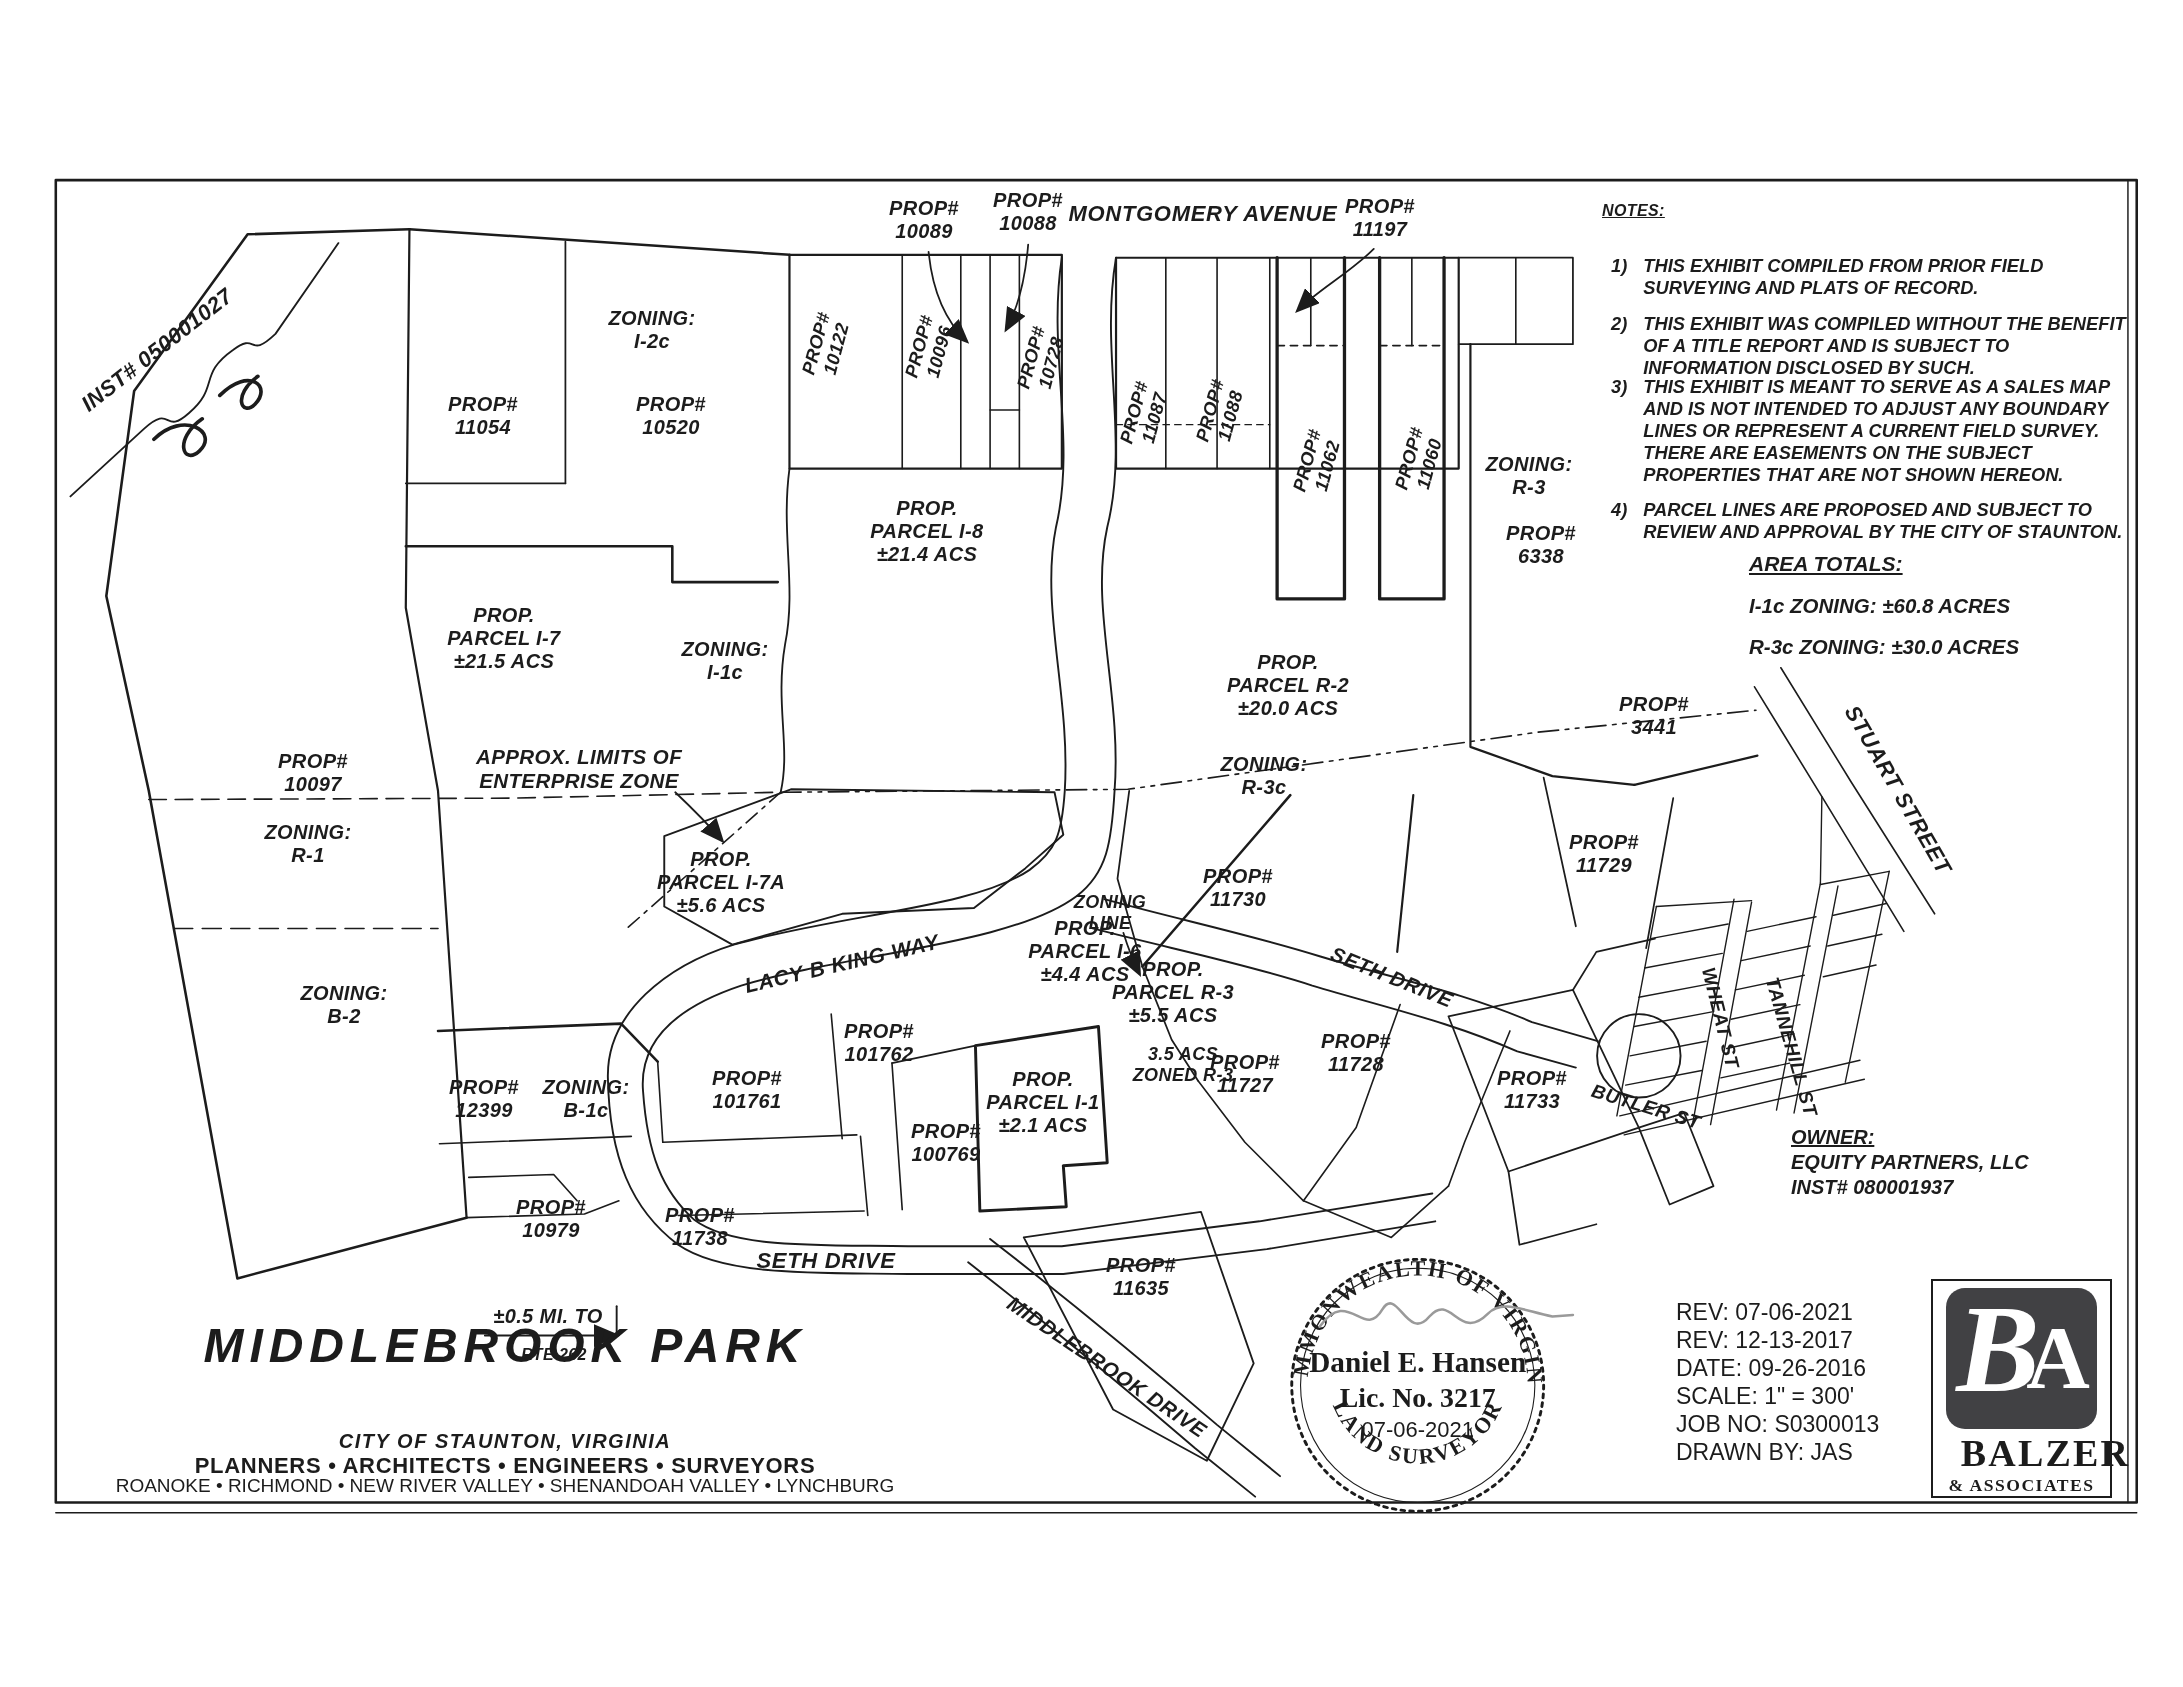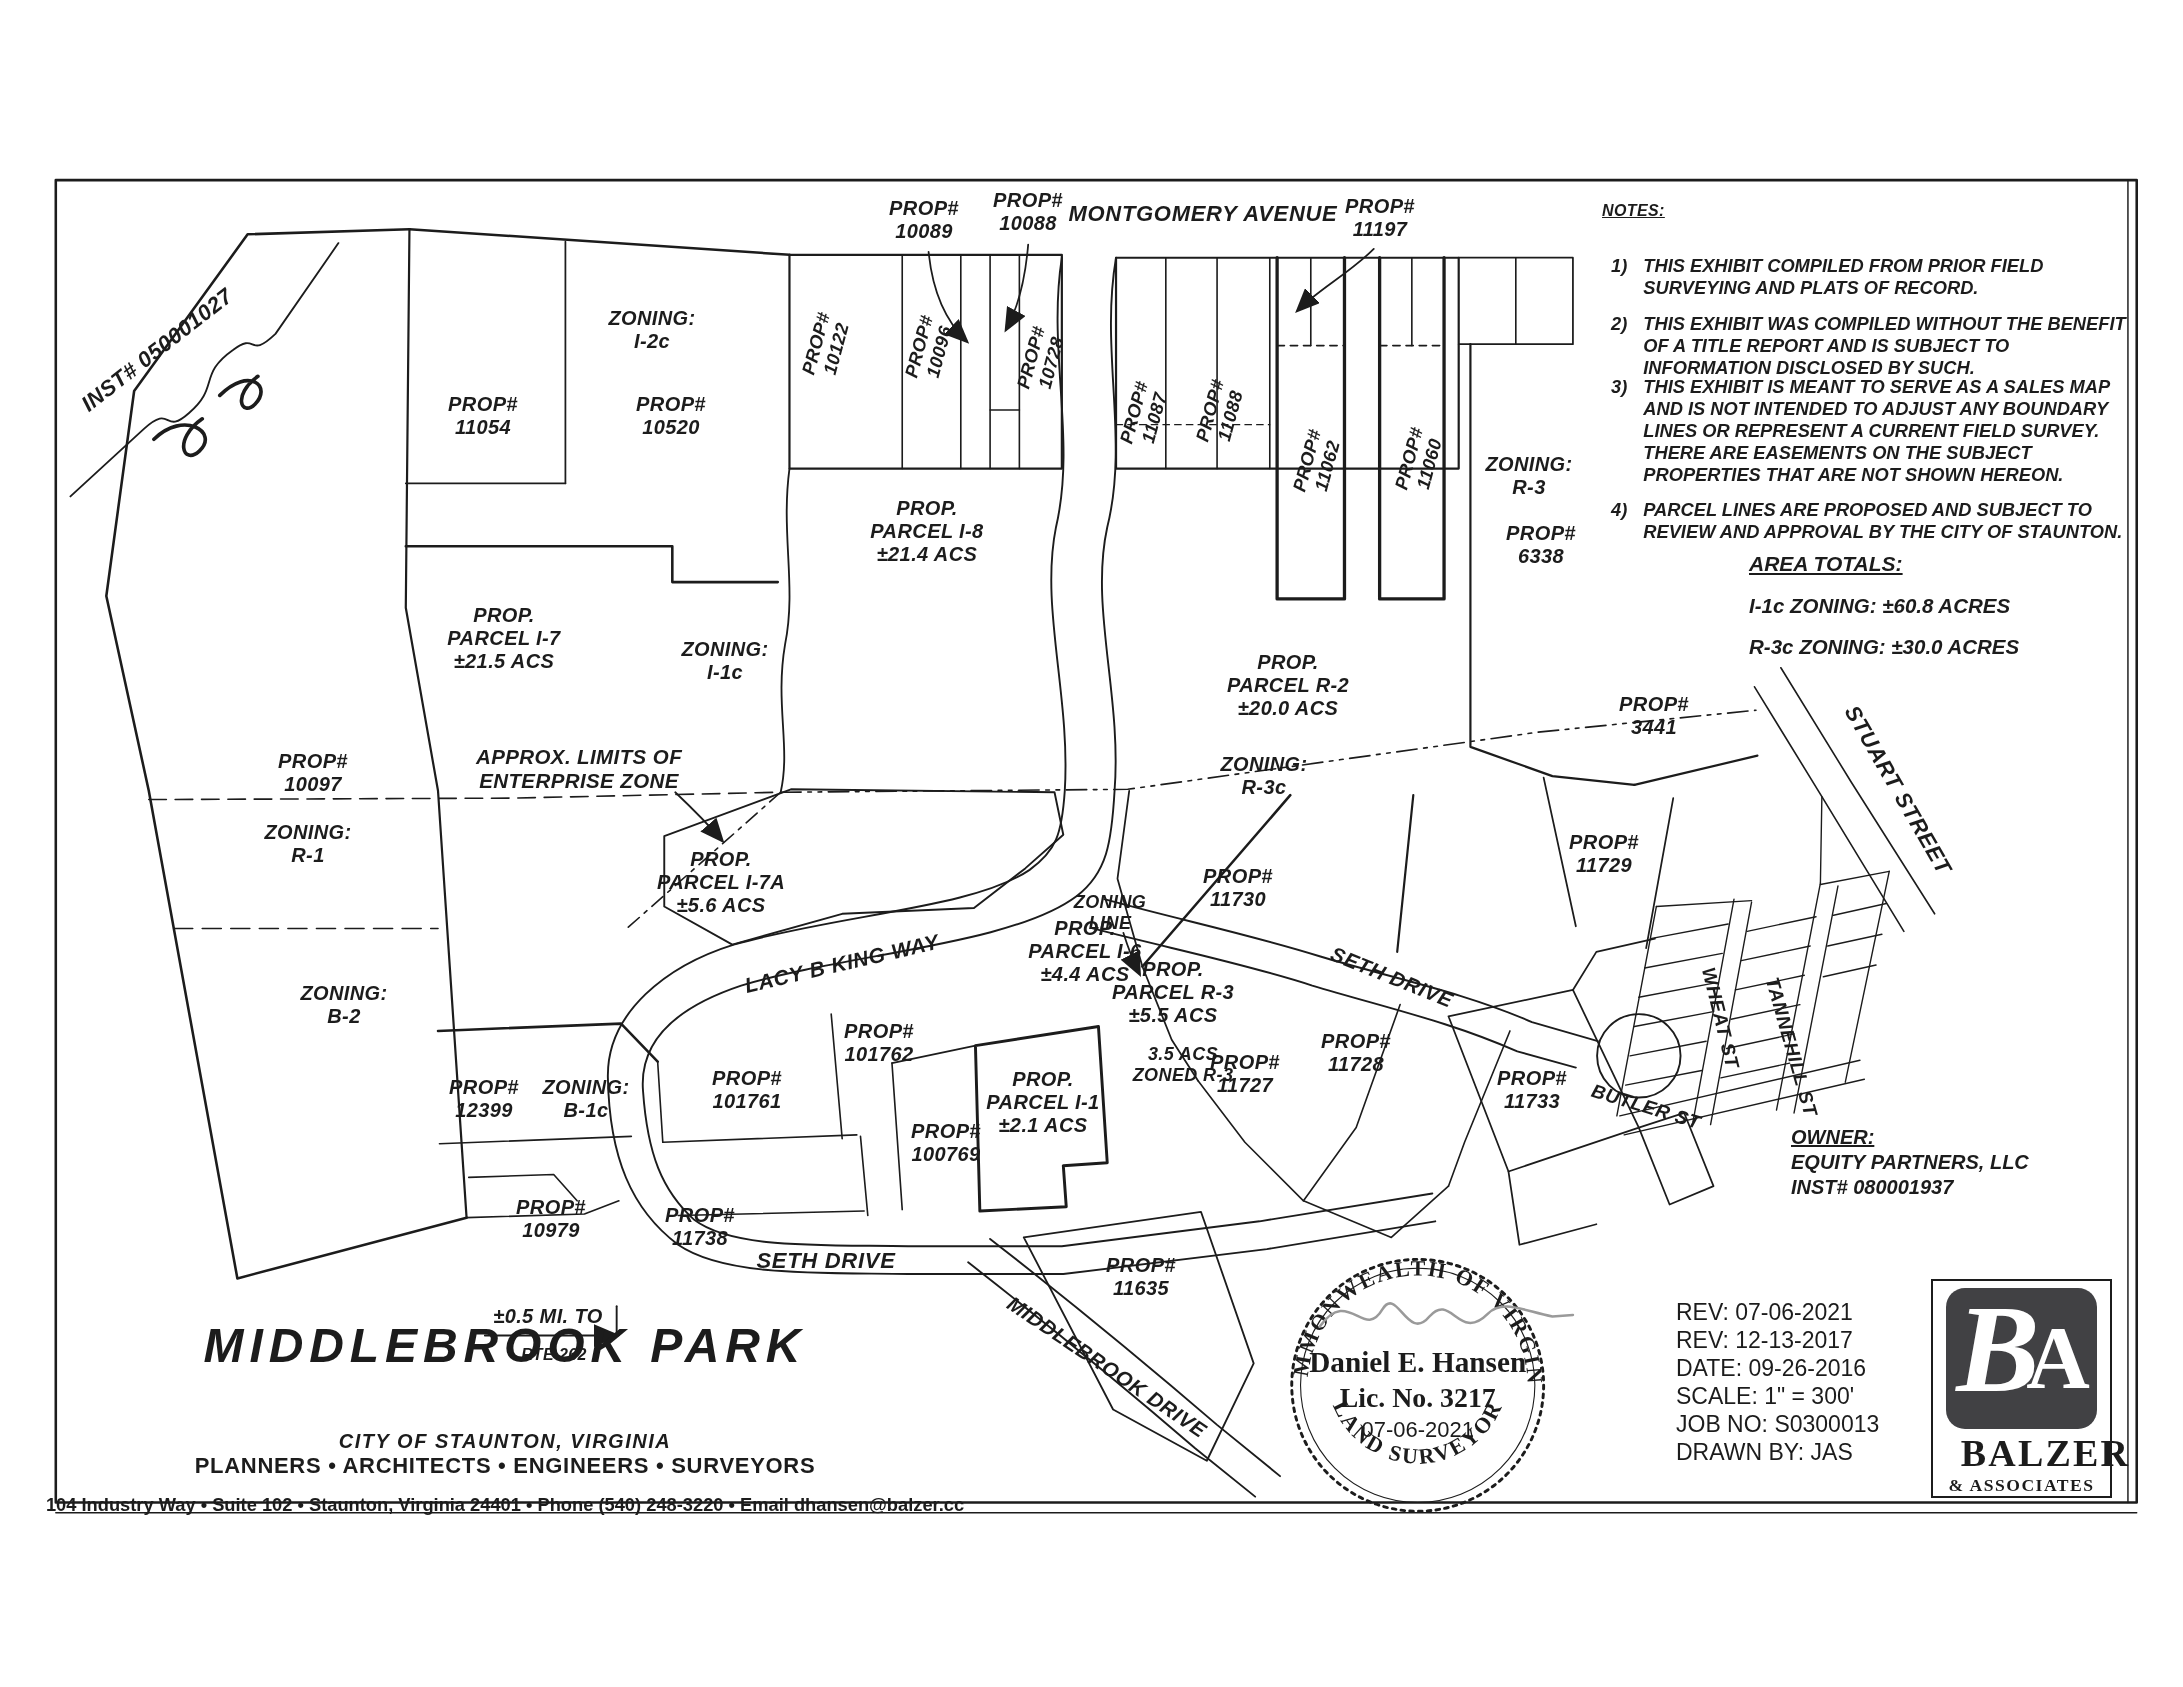--- a/index.html
+++ b/index.html
@@ -386,16 +386,16 @@
       <span class="b">B</span>
       <span class="a">A</span>
     </div>
     <div class="logo-name">BALZER</div>
     <div class="logo-tag">&amp; ASSOCIATES</div>
   </div>
 
   <div class="title-big" style="left:505px;top:1318px">MIDDLEBROOK PARK</div>
   <div class="title-city" style="left:505px;top:1430px">CITY OF STAUNTON, VIRGINIA</div>
   <div class="title-serv" style="left:505px;top:1453px">PLANNERS • ARCHITECTS • ENGINEERS • SURVEYORS</div>
-  <div class="title-addr" style="left:505px;top:1494px">104 Industry Way • Suite 102 • Staunton, Virginia 24401 • Phone (540) 248-3220 • Email dhansen@balzer.cc</div>
+  <div class="title-off" style="left:505px;top:1475px">ROANOKE • RICHMOND • NEW RIVER VALLEY • SHENANDOAH VALLEY • LYNCHBURG</div>
 
 </div>
 
 
 </body></html>

